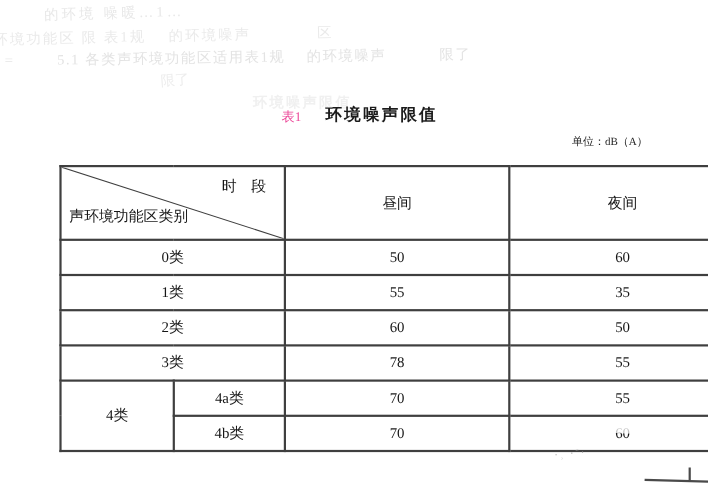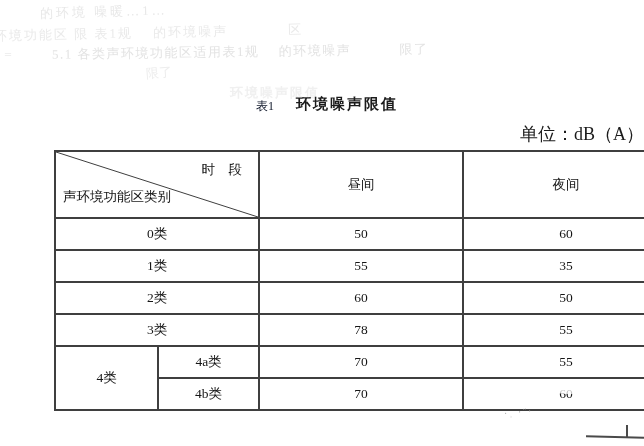--- a/index.html
+++ b/index.html
@@ -13,29 +13,29 @@
   .ghost {
     position:absolute; white-space:pre; color:#e8e8e8;
     font-size:13px; pointer-events:none;
   }
   #g0 { left:40px;  top:3px;  letter-spacing:3px; transform:rotate(-1.5deg); }
   #g1 { left:-6px;  top:24px; letter-spacing:2px; color:#eaeaea; transform:rotate(-1.2deg); }
   #g2 { left:2px;   top:46px; font-size:12px; color:#ebebeb; }
   #g3 { left:52px;  top:43px; letter-spacing:1.5px; color:#e3e3e3; transform:rotate(-0.8deg); }
   #g4 { left:146px; top:64px; color:#ededed; transform:rotate(-4deg); }
   #g5 { left:230px; top:84px; font-weight:bold; letter-spacing:2px; color:#f0f0f0; }
-  #g6 { left:256px; top:98px; font-size:12px; color:#0f172a; }
+  #g6 { left:256px; top:98px; font-size:12px; color:#ec4899; }
 
   .title {
     position:absolute; left:296px; top:95px;
     font-size:15px; font-weight:bold; letter-spacing:2px; color:#1b1b1b;
   }
   .unit {
     position:absolute; left:520px; top:122px;
-    font-size:18px; color:#1b1b1b;
+    font-size:10px; color:#1b1b1b;
   }
 
   table.noise {
     position:absolute; left:14px; top:150px; width:614px;
     border-collapse:collapse; table-layout:fixed;margin-left:40px;
   }
   table.noise td {
     border:2px solid #3f3f3f;
     text-align:center; vertical-align:middle;
     font-size:13.5px; color:#161616; padding:0;

